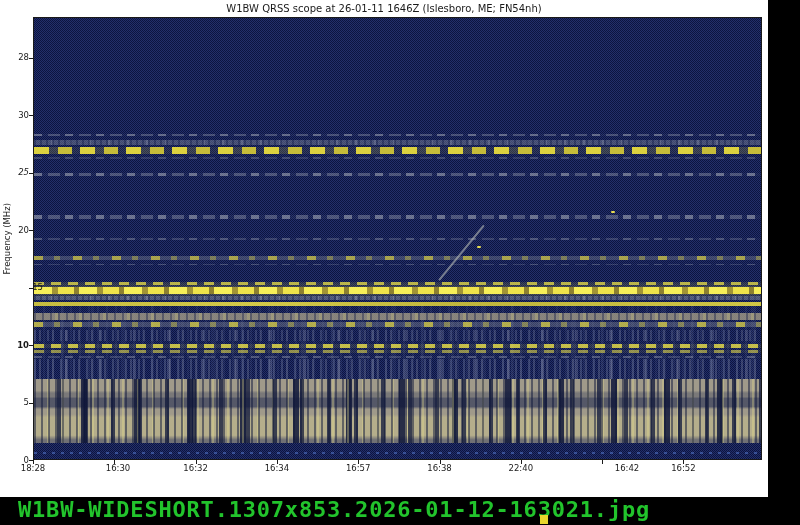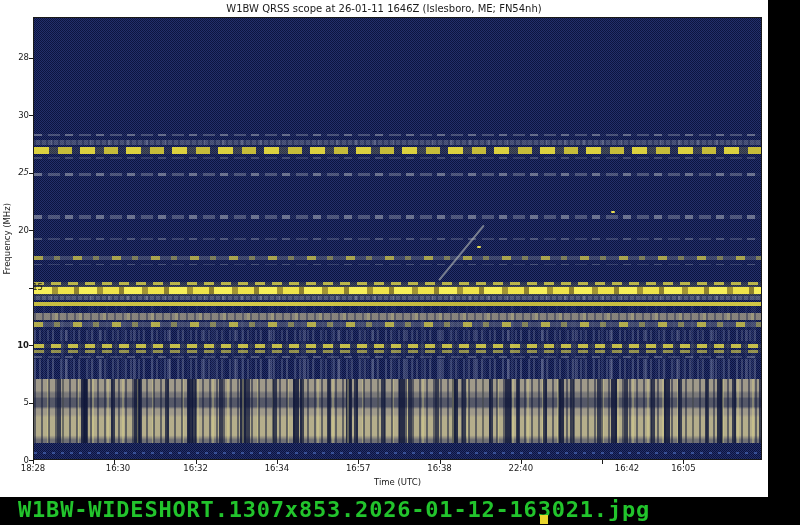--- a/index.html
+++ b/index.html
@@ -153,24 +153,23 @@
         <div class="xtick-label" style="left: 258.9px; top: 464px;">16:34</div>
         <div class="xtick-mark" style="left: 358.2px; top: 460px;"></div>
         <div class="xtick-label" style="left: 340.2px; top: 464px;">16:57</div>
         <div class="xtick-mark" style="left: 439.5px; top: 460px;"></div>
         <div class="xtick-label" style="left: 421.5px; top: 464px;">16:38</div>
         <div class="xtick-mark" style="left: 520.8px; top: 460px;"></div>
         <div class="xtick-label" style="left: 502.8px; top: 464px;">22:40</div>
         <div class="xtick-mark" style="left: 602.1px; top: 460px;"></div>
         <div class="xtick-label" style="left: 609px; top: 464px;">16:42</div>
         <div class="xtick-mark" style="left: 683.4px; top: 460px;"></div>
-        <div class="xtick-label" style="left: 665.4px; top: 464px;">16:05</div>
+        <div class="xtick-label" style="left: 665.4px; top: 464px;">16:52</div>
       </div>
 
-    <div id="xlabel">Time (UTC)</div>
   </div>
 
   <div id="bottom-bar">
     <div id="filename" style="color: rgb(34, 196, 44); text-align: right;">W1BW-WIDESHORT.1307x853.2026-01-12-163021.jpg</div>
   </div>
   <div id="cursor" style="background: rgb(232, 213, 44);"></div>
 
 </div>
 
 </body></html>

